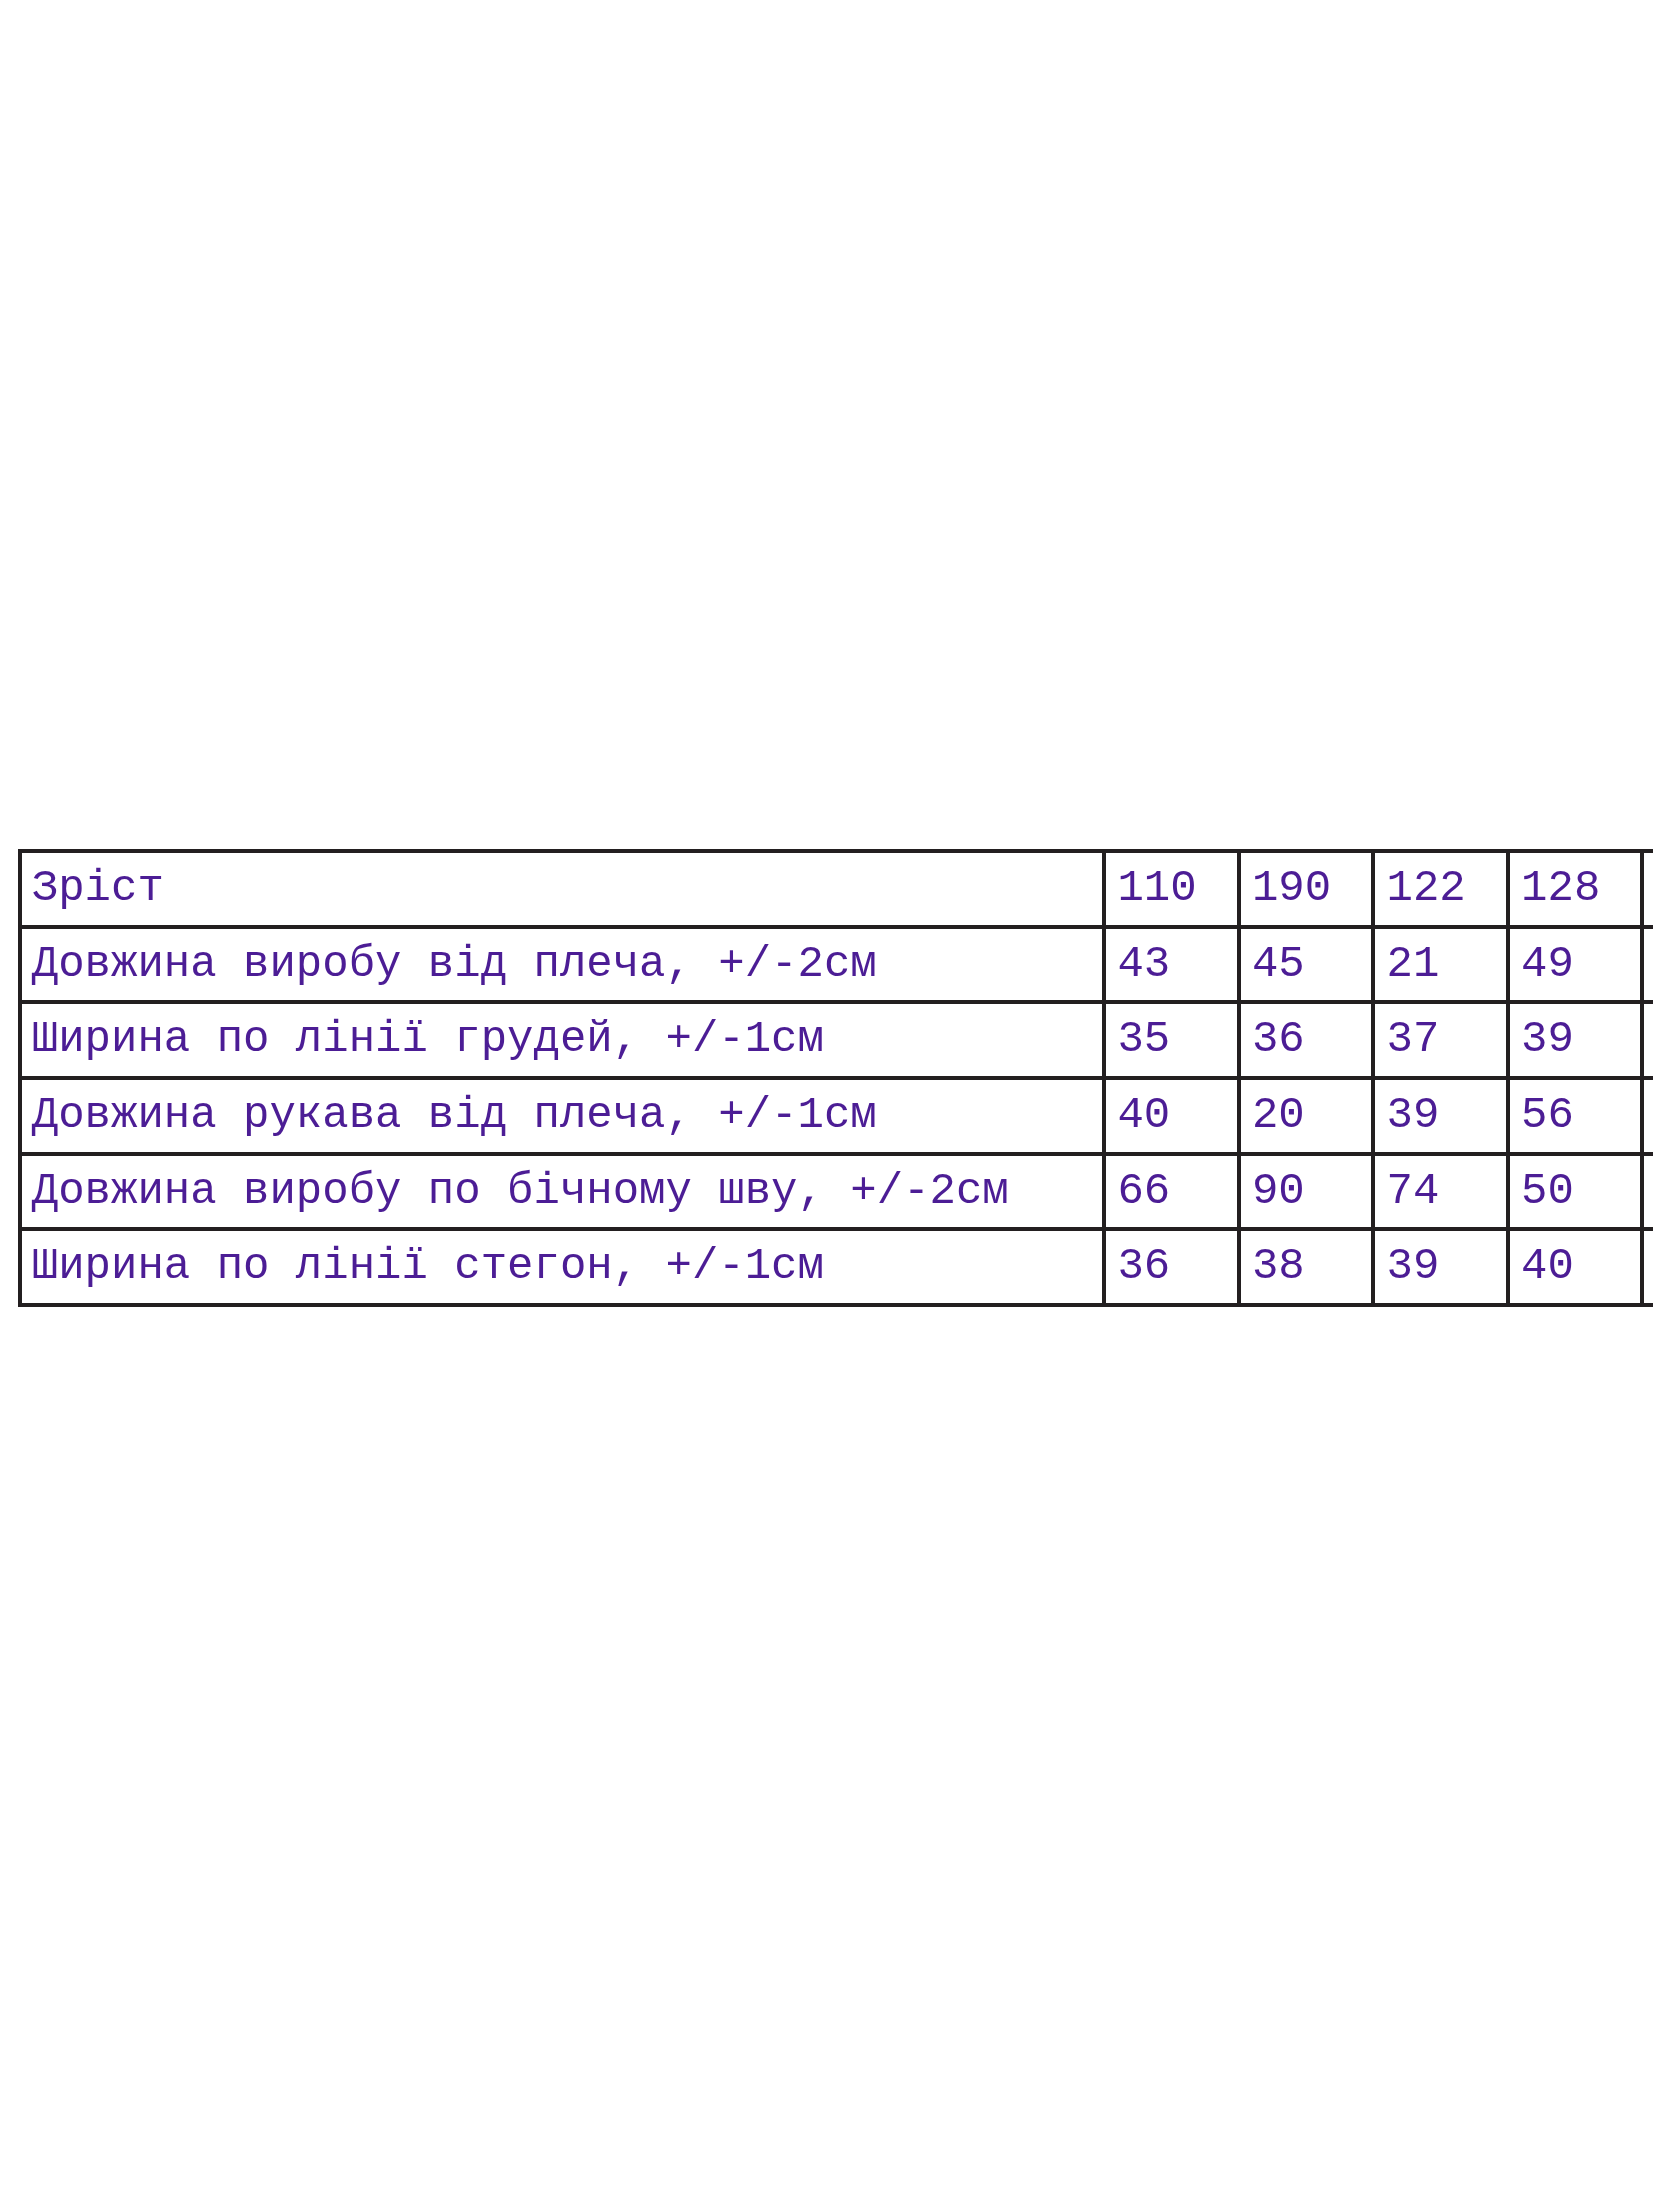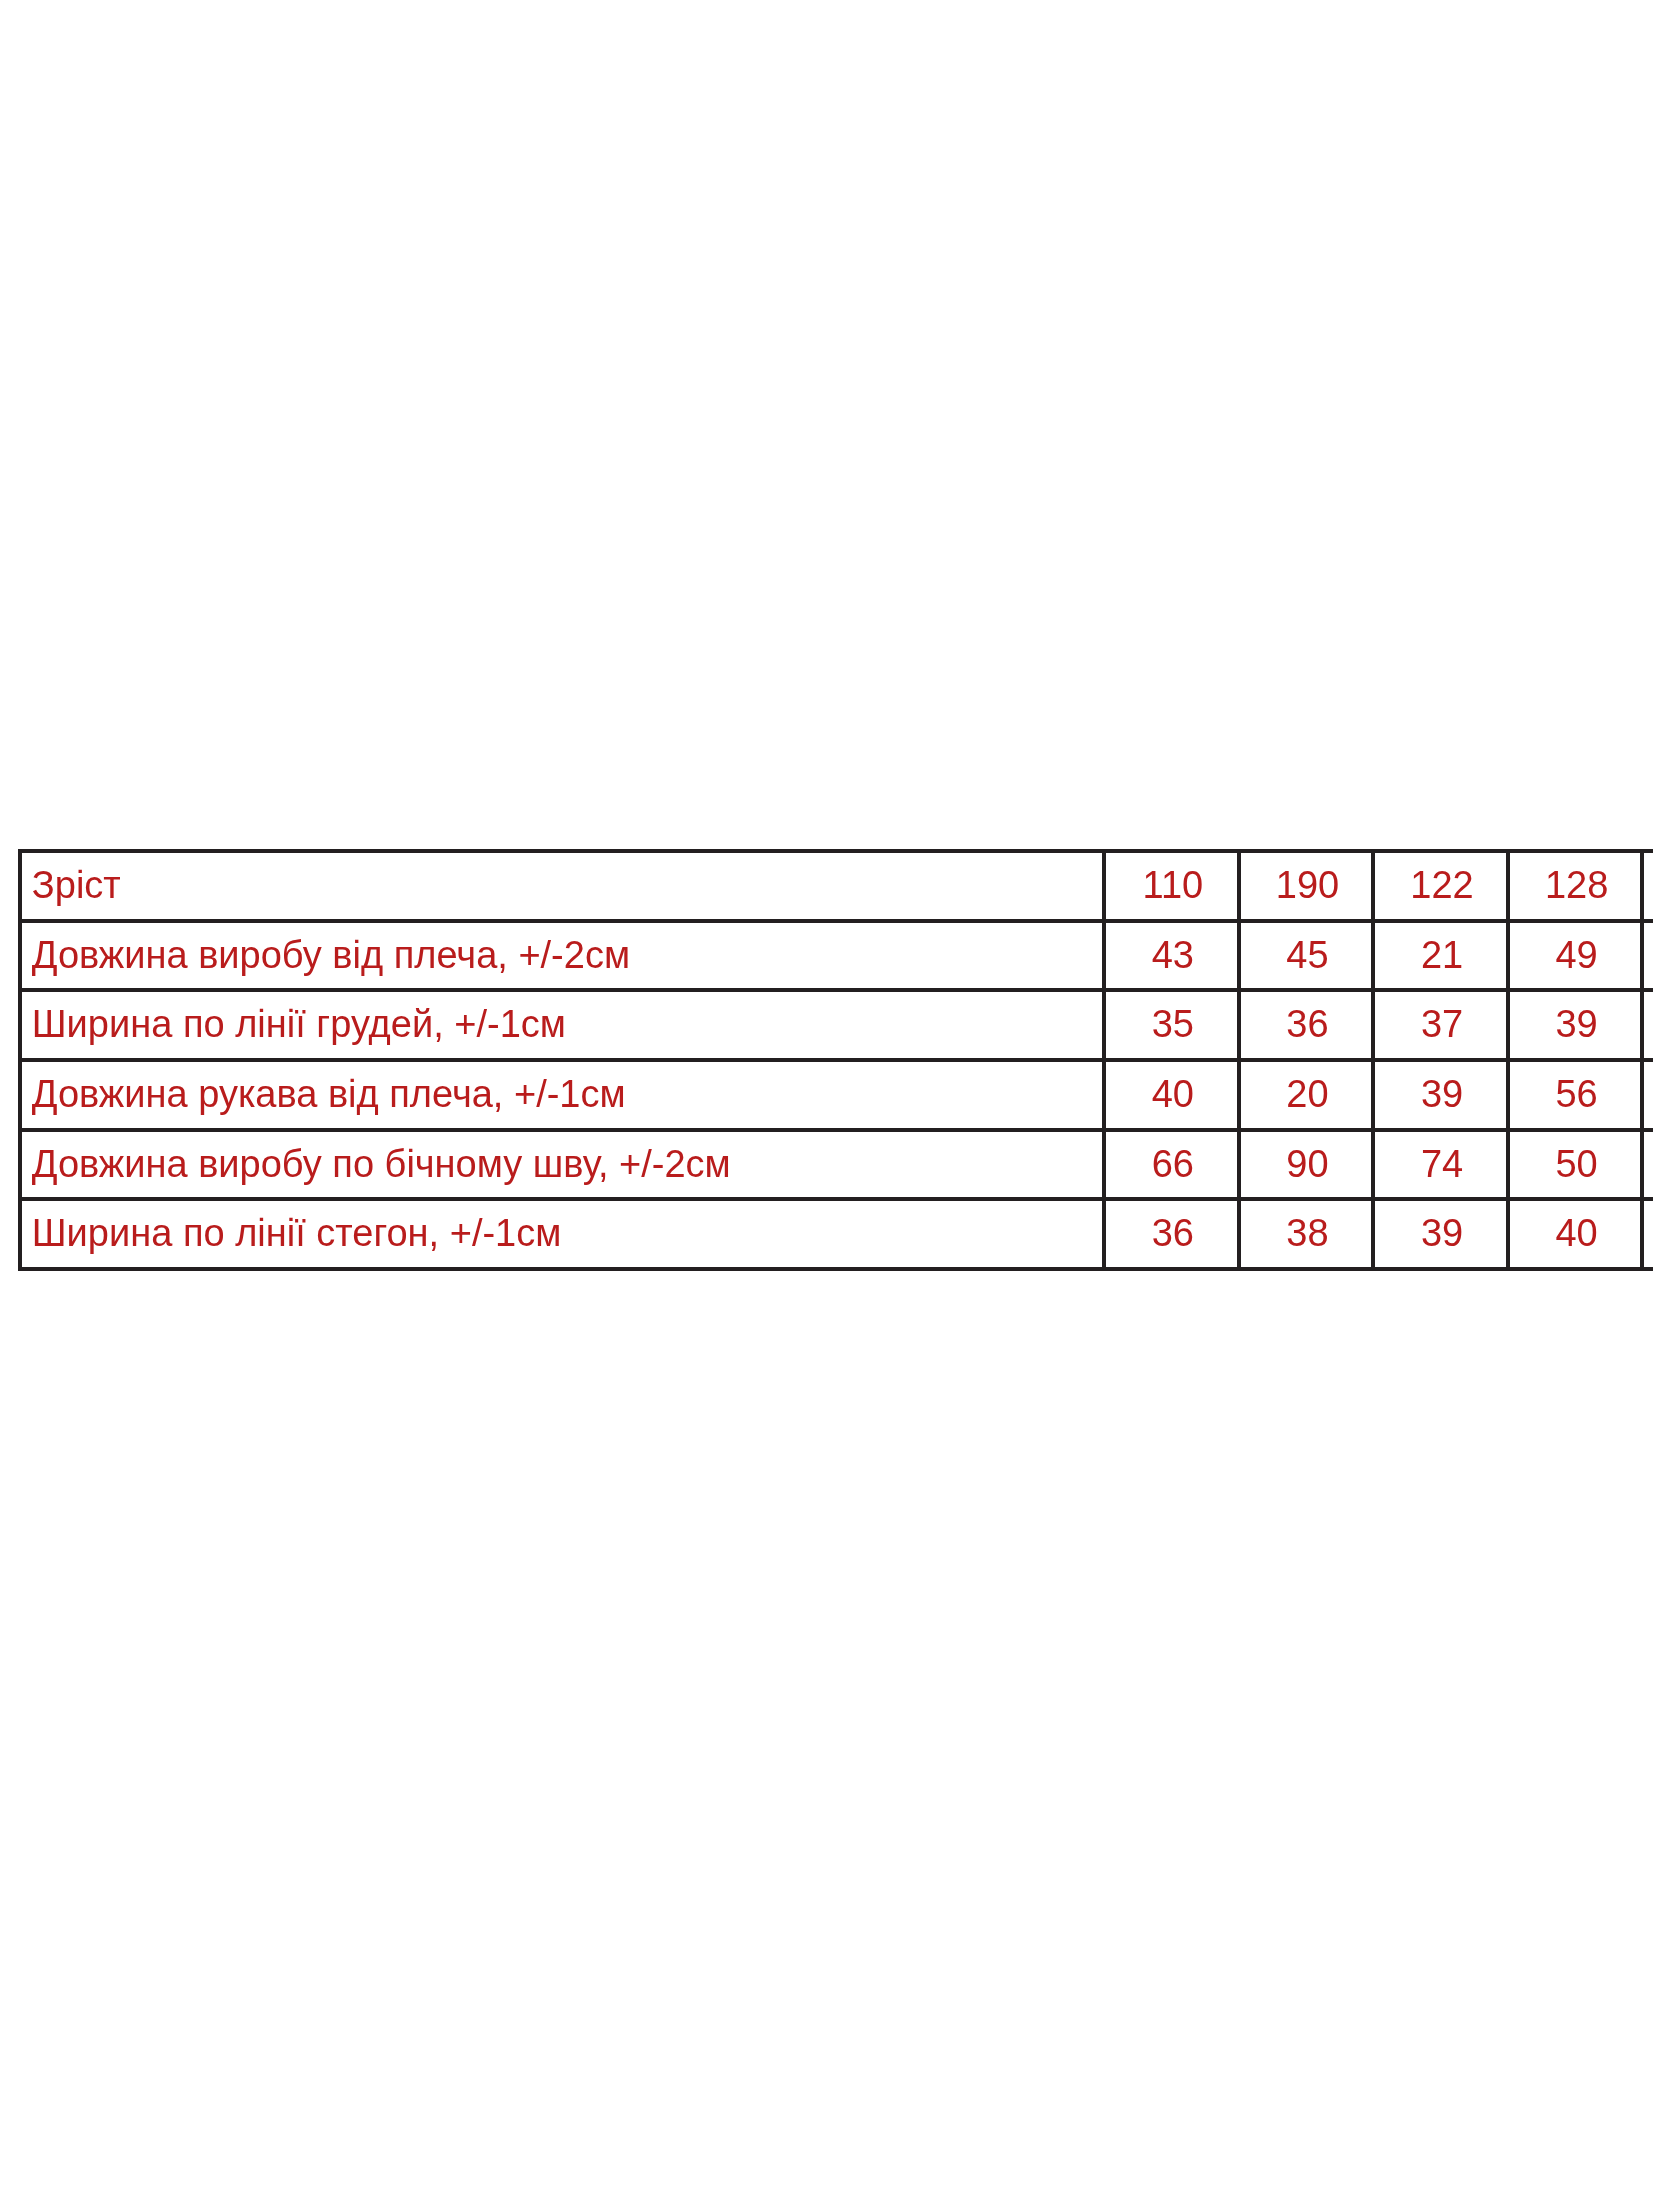--- a/index.html
+++ b/index.html
@@ -21,36 +21,36 @@
   }
   table.size-table {
     border-collapse: separate;
     border-spacing: 0;
     width: 1620px;
     table-layout: fixed;
     border: 2.5px solid #231f20;
   }
   table.size-table td {
     border: 2.5px solid #231f20;
-    color: #b91c1c;
-    font-size: 38px;
+    color: #4c1d95;
+    font-size: 44px;
     line-height: 1.0;
-    font-family: Liberation Sans, sans-serif;
+    font-family: Liberation Mono, monospace;
     padding: 13px 8.2px 14.7px 9.8px;
     vertical-align: middle;
     background: #ffffff;
     white-space: nowrap;
     overflow: hidden;
   }
   table.size-table td.label {
     text-align: left;
     width: 1062px;
   }
   table.size-table td.val {
-    text-align: center;
+    text-align: left;
     padding-left: 11.4px;
     width: 111px;
   }
   
   table.size-table {
     box-shadow: 0 0 0 0 transparent;
   }
 </style>
 </head>
 <body>

